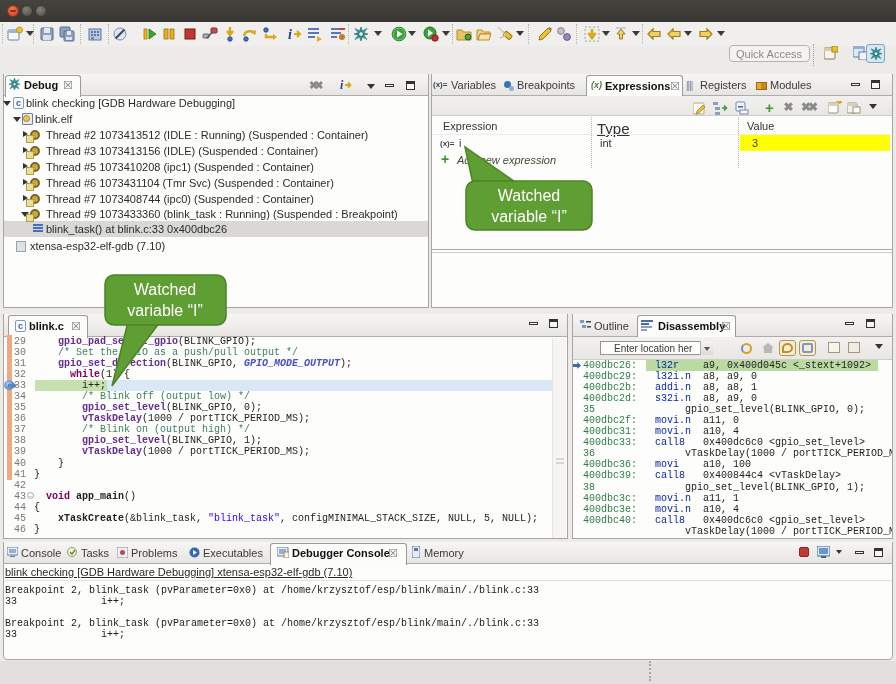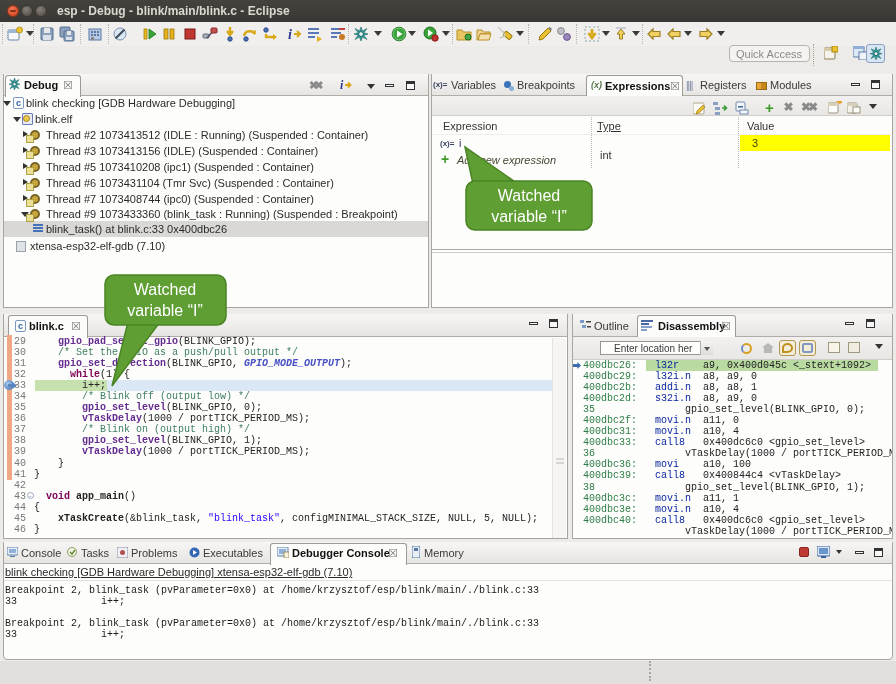--- a/index.html
+++ b/index.html
@@ -31,21 +31,20 @@
 </style>
 </head>
 <body>
 <div id="win">
 
 <div class="abs" style="left:0;top:0;width:896px;height:22px;background:linear-gradient(#45433e,#393733);"></div>
 <div class="abs" style="left:7px;top:5px;width:12px;height:12px;border-radius:50%;background:radial-gradient(circle at 40% 35%,#f07b5a,#d94c28 70%);border:1px solid #8c3319;"></div>
 <div class="abs" style="left:10px;top:10px;width:6px;height:2px;background:#8a3015;border-radius:1px;"></div>
 <div class="abs" style="left:21px;top:5px;width:12px;height:12px;border-radius:50%;background:radial-gradient(circle at 40% 35%,#868078,#5b5750 70%);border:1px solid #3a3733;"></div>
 <div class="abs" style="left:35px;top:5px;width:12px;height:12px;border-radius:50%;background:radial-gradient(circle at 40% 35%,#868078,#5b5750 70%);border:1px solid #3a3733;"></div>
-<div class="abs" style="left:57px;top:4px;font-size:12px;font-weight:bold;color:#dcd8d1;">esp - Debug - blink/main/blink.c - Eclipse</div>
 
 <div id="toolbar" class="abs" style="left:0;top:22px;width:896px;height:24px;background:#f0efed;"></div>
 <div id="icons">
       <div class="abs" style="left:2px;top:24px;width:1px;height:20px;border-left:1px dotted #b8b5b0;"></div>
       <div class="abs" style="left:33px;top:24px;width:1px;height:20px;border-left:1px dotted #b8b5b0;"></div>
       <div class="abs" style="left:80px;top:24px;width:1px;height:20px;border-left:1px dotted #b8b5b0;"></div>
       <div class="abs" style="left:108px;top:24px;width:1px;height:20px;border-left:1px dotted #b8b5b0;"></div>
       <div class="abs" style="left:348px;top:24px;width:1px;height:20px;border-left:1px dotted #b8b5b0;"></div>
       <div class="abs" style="left:452px;top:24px;width:1px;height:20px;border-left:1px dotted #b8b5b0;"></div>
       <div class="abs" style="left:528px;top:24px;width:1px;height:20px;border-left:1px dotted #b8b5b0;"></div>
@@ -335,30 +334,30 @@
   <svg class="abs" style="left:847px;top:101px;" width="14" height="13">
         <rect x="0" y="2" width="10" height="10" rx="1" fill="#f4f2ec" stroke="#9a927a"></rect>
         <rect x="0" y="2" width="10" height="3" fill="#d8d0b8"></rect>
         <rect x="6" y="6" width="7" height="6" fill="#fdfdfc" stroke="#9a927a"></rect>
       </svg>
   <span class="td" style="left:869px;top:104px;"></span>
 </div>
 <div id="exprbody">
 
   <span class="abs" style="left:443px;top:120px;font-size:11px;color:#333;">Expression</span>
-  <span class="abs" style="left:597px;top:120px;font-size:11px;color:#333;text-decoration:underline;">Type</span>
+  <span class="abs" style="left:597px;top:120px;font-size:15px;color:#333;text-decoration:underline;">Type</span>
   <span class="abs" style="left:747px;top:120px;font-size:11px;color:#333;">Value</span>
   <div class="abs" style="left:591px;top:117px;width:1px;height:51px;border-left:1px dotted #b8b8b8;"></div>
   <div class="abs" style="left:738px;top:117px;width:1px;height:51px;border-left:1px dotted #b8b8b8;"></div>
   <div class="abs" style="left:432px;top:134px;width:460px;height:1px;background:#eeeeee;"></div>
 
   <div class="abs" style="left:740px;top:135px;width:150px;height:16px;background:#ffff00;"></div>
   <span class="abs" style="left:440px;top:139px;font-size:8px;font-weight:bold;color:#39425c;">(x)=</span>
   <span class="abs" style="left:459px;top:137px;font-size:11px;color:#2b3a55;">i</span>
-  <span class="abs" style="left:600px;top:137px;font-size:11px;color:#333;margin-top:12px;">int</span>
+  <span class="abs" style="left:600px;top:137px;font-size:11px;color:#333;">int</span>
   <span class="abs" style="left:752px;top:137px;font-size:11px;color:#454500;">3</span>
 
   <span class="abs" style="left:441px;top:153px;width:12px;height:12px;color:#3d9a28;font-size:14px;line-height:12px;font-weight:bold;">+</span>
   <span class="abs" style="left:457px;top:154px;font-size:11px;font-style:italic;color:#474732;">Add new expression</span>
 
   <div class="abs" style="left:432px;top:249px;width:460px;height:1px;background:#a8a8a8;"></div>
   <div class="abs" style="left:432px;top:252px;width:460px;height:1px;background:#cccccc;"></div>
 </div>
 
 <div class="panel" style="left:3px;top:314px;width:565px;height:225px;"></div>

